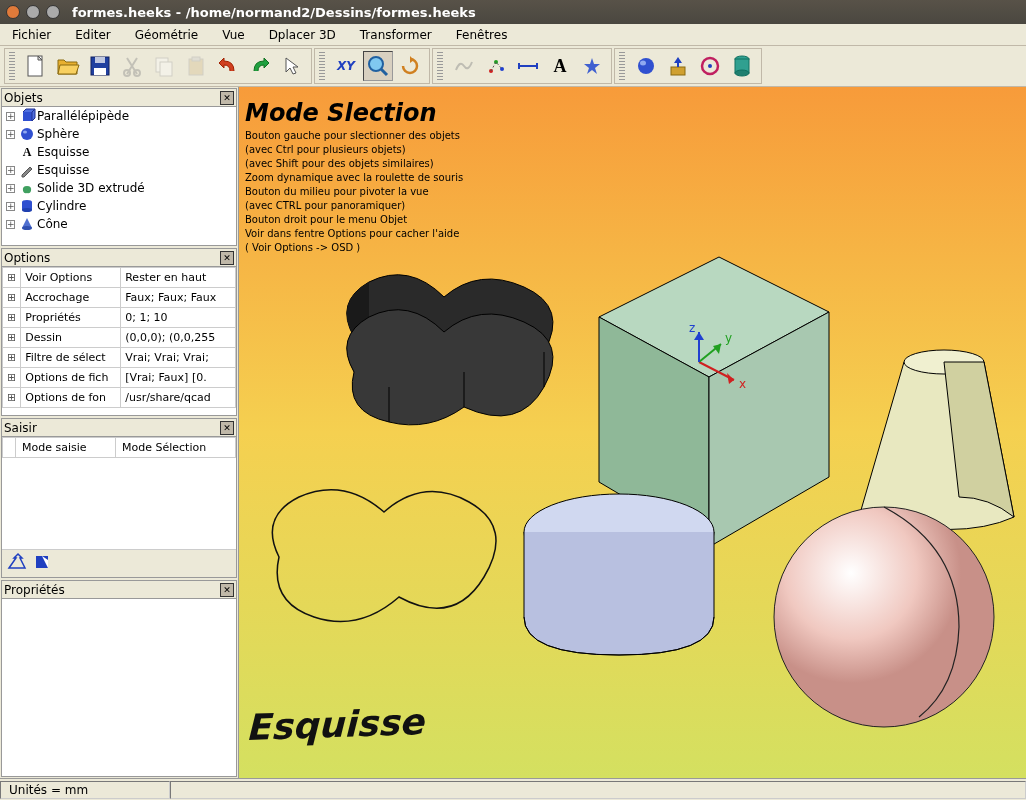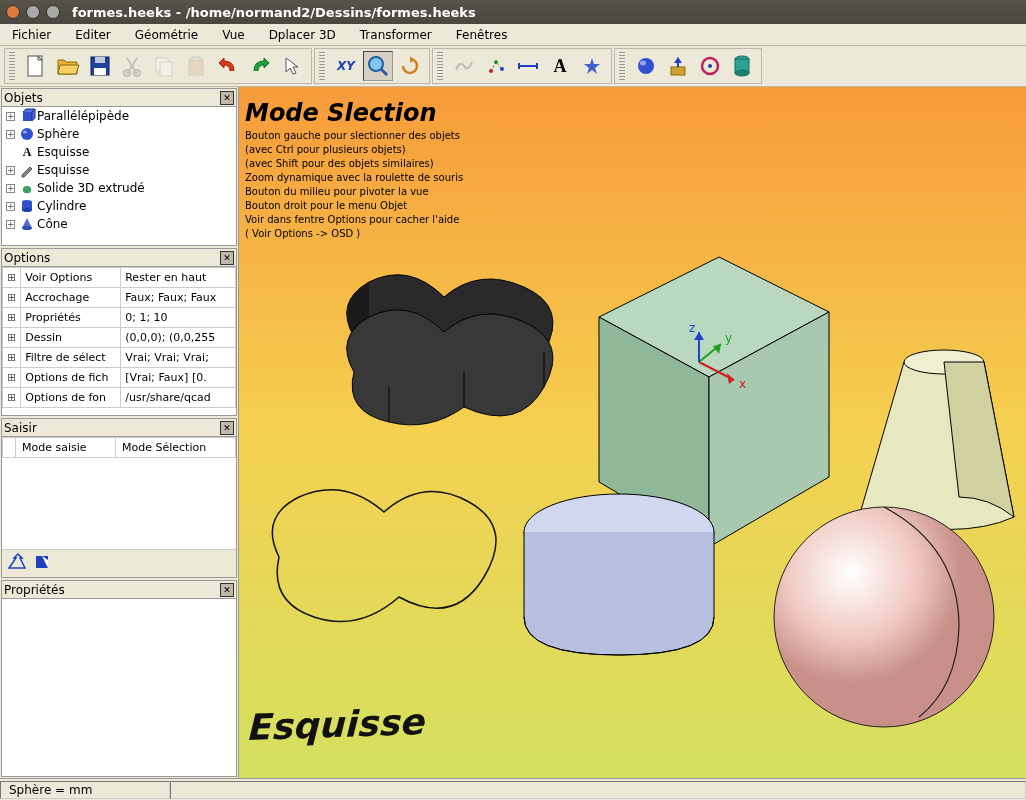--- a/index.html
+++ b/index.html
@@ -377,20 +377,21 @@
   </div>
 
   <div class="viewport">
     <div class="osd">
       <h1>Mode Slection</h1>
       <p>Bouton gauche pour slectionner des objets</p>
       <p>(avec Ctrl pour plusieurs objets)</p>
       <p>(avec Shift pour des objets similaires)</p>
       <p>Zoom dynamique avec la roulette de souris</p>
       <p>Bouton du milieu pour pivoter la vue</p>
+      <p>(avec CTRL pour panoramiquer)</p>
       <p>Bouton droit pour le menu Objet</p>
       <p>Voir dans fentre Options pour cacher l'aide</p>
       <p>( Voir Options -&gt; OSD )</p>
     </div>
 
     <svg width="787" height="678" style="position:absolute;top:0;left:0">
 
       <g>
         <path d="M115 250 Q95 215 130 195 Q170 175 205 210 Q240 180 285 200 Q330 220 305 265 Q280 310 225 285 Q190 310 150 300 Q105 290 115 250 Z" fill="#2a2a2a" stroke="#000"></path>
         <path d="M115 250 L115 285 Q95 250 130 230 L130 195 Q95 215 115 250 Z" fill="#1a1a1a"></path>
@@ -443,15 +444,15 @@
         <circle cx="645" cy="530" r="110" fill="url(#sph)" stroke="#222"></circle>
         <path d="M645 420 Q720 460 720 540 Q718 600 680 630" fill="none" stroke="#222" stroke-width="1.2"></path>
       </g>
     </svg>
 
     <div class="sketch-label">Esquisse</div>
   </div>
 </div>
 
 <div class="statusbar">
-  <div class="status-cell small">Sphère = mm</div>
+  <div class="status-cell small">Unités = mm</div>
   <div class="status-cell big"></div>
 </div>
 
 </body></html>

